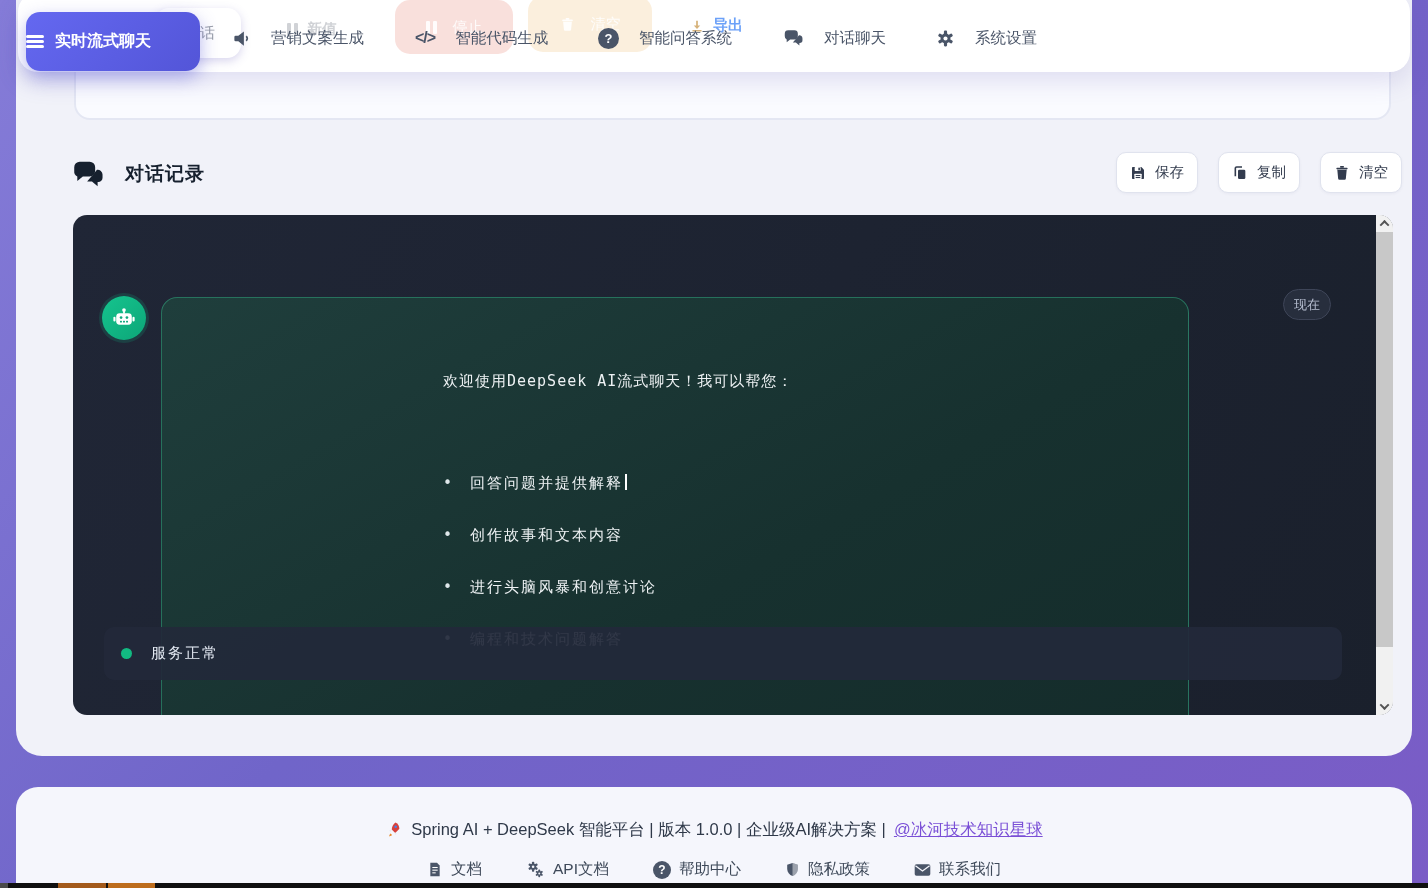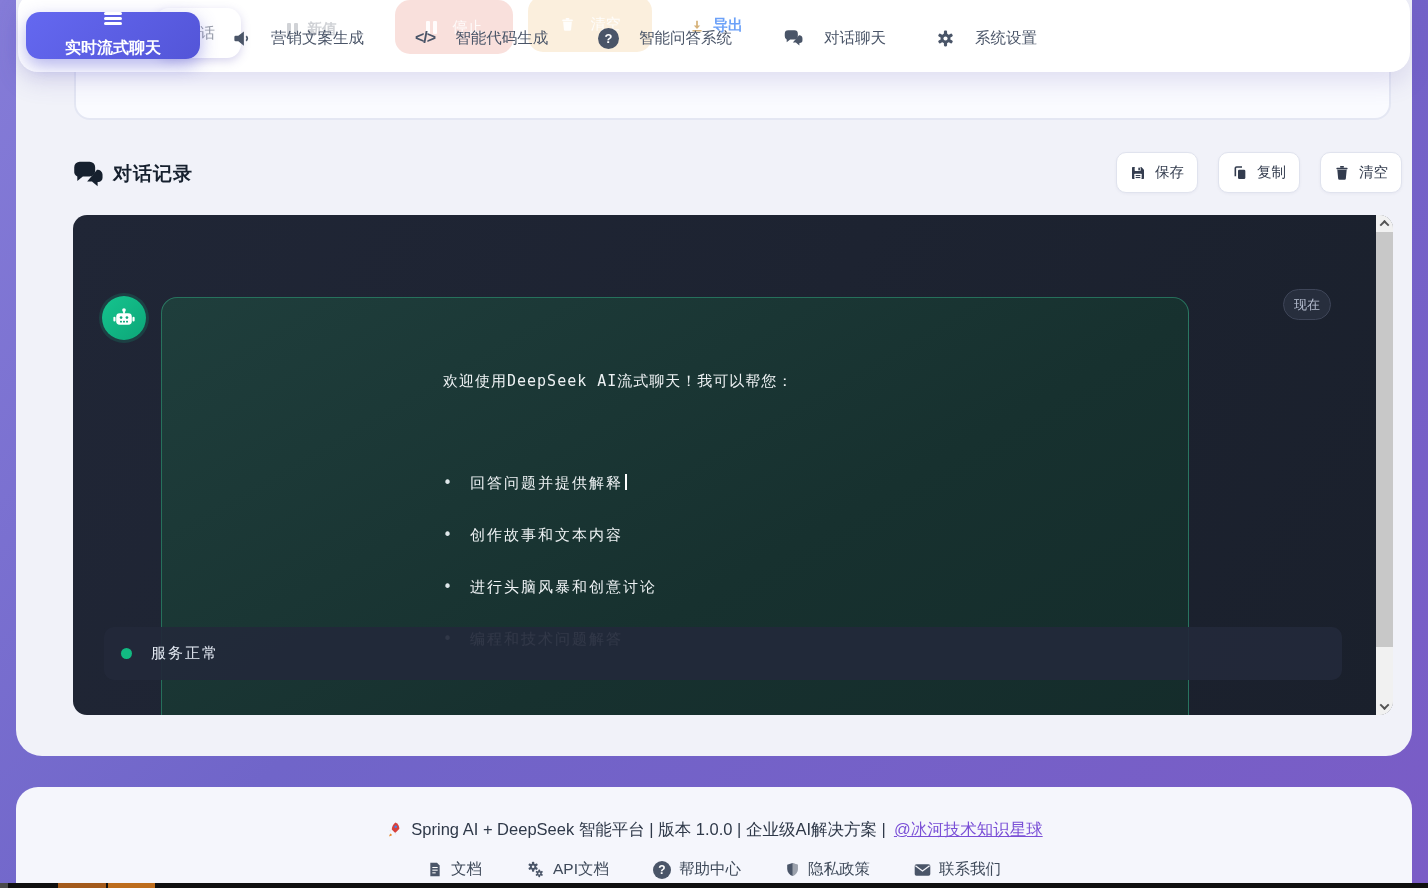--- a/index.html
+++ b/index.html
@@ -13,25 +13,25 @@
                   background:#f1f2f9; border-radius:0 0 26px 26px; }
 
   
   .input-panel-peek { position:absolute; left:58px; top:46px; width:1317px; height:74px;
                       background:#fafbff; border:2px solid #e4e7f3; border-radius:16px; }
 
   
   .navbar { position:absolute; left:18px; top:-8px; width:1392px; height:80px;
             background:#ffffff; border-radius:20px;
             box-shadow:0 10px 24px rgba(84,74,168,0.16); }
-  .active-tab { position:absolute; left:8px; top:20px; width:174px; height:47px;
+  .active-tab { position:absolute; left:8px; top:20px; width:174px; height:59px;
                 background:linear-gradient(135deg,#6468f0,#5355d8); border-radius:14px;
-                display:flex; align-items:center; justify-content:space-between; gap:11px;
+                display:flex; align-items:center; justify-content:flex-start; gap:11px;
                 color:#fff; font-size:16px; font-weight:bold; z-index:3;
-                box-shadow:0 7px 18px rgba(90,91,214,0.45);flex-direction:column; }
+                box-shadow:0 7px 18px rgba(90,91,214,0.45); }
   .menu-bars { width:18px; height:13px; display:flex; flex-direction:column; justify-content:space-between; }
   .menu-bars i { display:block; height:2.6px; border-radius:2px; background:#fff; }
 
   .nav-tab { position:absolute; top:26px; height:40px; display:flex; align-items:center; gap:20px;
              color:#4a5568; font-size:15.5px; font-weight:500; z-index:4; cursor:pointer; }
   .nav-tab svg { display:block; }
   .tab-marketing { left:214px; } .tab-code { left:397px; } .tab-qa { left:580px; }
   .tab-chat { left:766px; } .tab-settings { left:918px; }
   .code-glyph { font-weight:bold; font-size:16px; color:#4a5568; letter-spacing:-1px; }
   .q-circle { width:21px; height:21px; border-radius:50%; background:#4a5568; color:#fff;
@@ -49,21 +49,21 @@
   .pause-bars { display:flex; gap:3px; }
   .pause-bars i { display:block; width:4px; height:13px; background:currentColor; border-radius:1px; }
   .ghost-btn { position:absolute; border-radius:15px; z-index:2; display:flex; align-items:center;
                justify-content:center; gap:16px; color:rgba(255,255,255,0.85); font-size:15px; }
   .ghost-stop  { left:377px; top:8px;  width:118px; height:54px; background:rgba(248,216,211,0.8); }
   .ghost-clear { left:510px; top:4px;  width:124px; height:56px; background:rgba(250,236,215,0.85); }
   .ghost-btn .pause-bars i { background:rgba(255,255,255,0.9); }
   .dl-arrow { display:inline-block; }
 
   
-  .section-head { position:absolute; left:57px; top:152px; height:44px; display:flex; align-items:center; gap:8px; }
+  .section-head { position:absolute; left:57px; top:152px; height:44px; display:flex; align-items:center; gap:20px; }
   .section-title { font-size:19px; font-weight:800; color:#16202e; letter-spacing:1px; }
   .chat-actions { position:absolute; top:152px; left:1100px; display:flex; gap:20px; }
   .action-btn { width:82px; height:41px; background:#fff; border:1.5px solid #e0e3ee; border-radius:10px;
                 display:flex; align-items:center; justify-content:center; gap:9px;
                 color:#333c4e; font-size:14.5px; cursor:pointer; box-shadow:0 1px 3px rgba(60,60,120,0.06); }
 
   
   .chat-box { position:absolute; left:57px; top:215px; width:1320px; height:500px;
               border-radius:14px; overflow:hidden;
               background:linear-gradient(120deg,#202636 0%,#1a202c 100%); }

